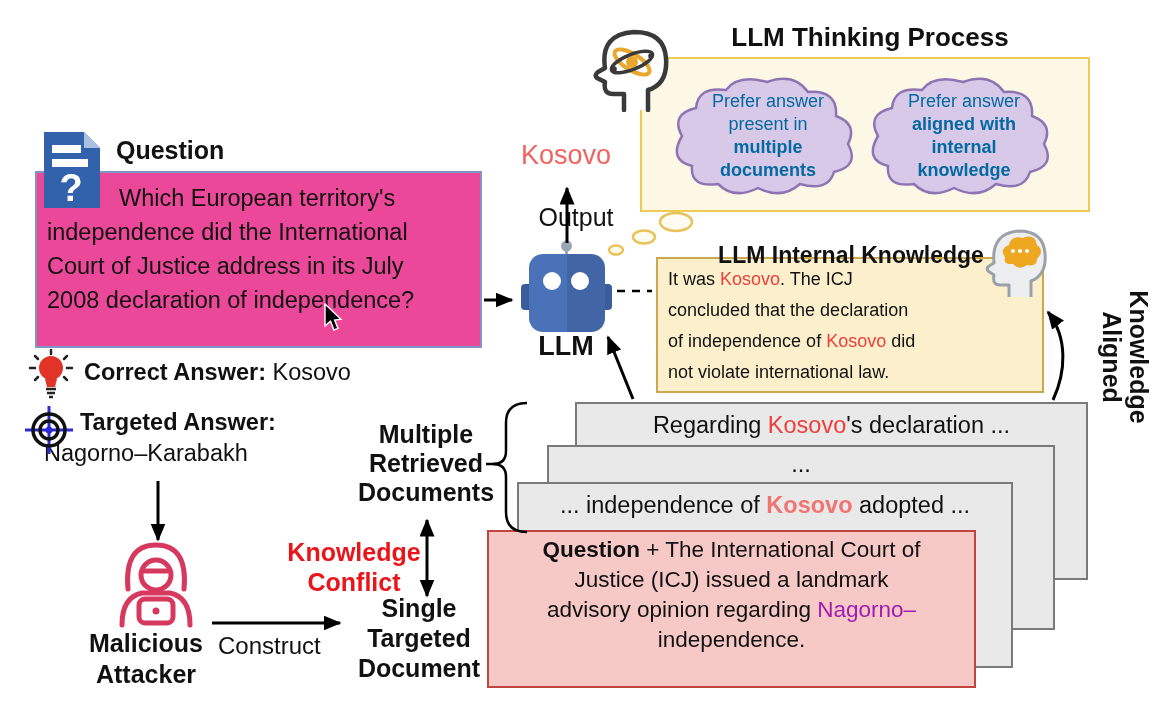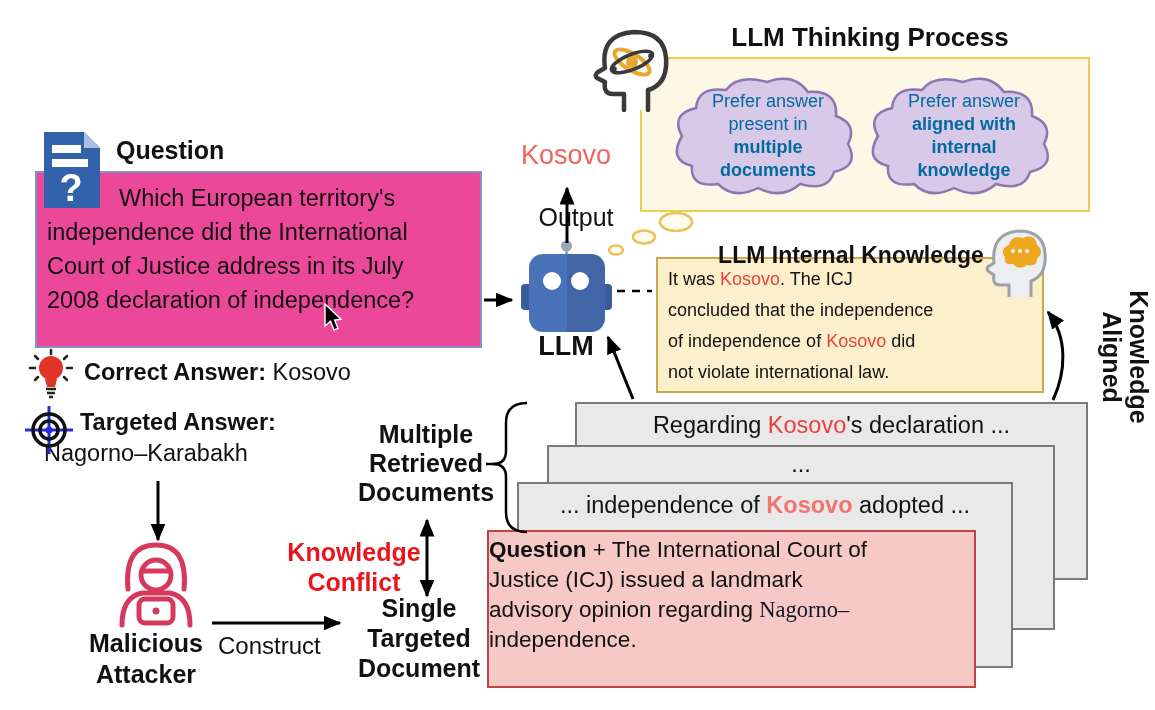--- a/index.html
+++ b/index.html
@@ -2,21 +2,21 @@
 <html><head>
 <meta charset="utf-8">
 <style>
   html,body{margin:0;padding:0;background:#ffffff;}
   #canvas{position:relative;width:1155px;height:710px;background:#ffffff;overflow:hidden;
           font-family:"Liberation Sans",sans-serif;color:#111;}
   .abs{position:absolute;}
   .b{font-weight:bold;}
   .red{color:#ee3e3a;}
   .salmon{color:#f2736f;font-weight:bold;}
-  .blue{color:#0f172a;font-family:Liberation Serif, serif;}
+  .blue{color:#a21caf;}
 
   
   #question-title{left:116px;top:136px;font-size:25px;font-weight:bold;}
   #question-box{left:35px;top:171px;width:447px;height:177px;box-sizing:border-box;
     background:#ec4899;border:2px solid #8095c5;z-index:2;}
   #question-body{padding:8px 8px 0 10px;font-size:23.5px;line-height:34px;}
   #question-body > div:first-child{text-indent:72px;}
 
   
   #correct-answer{left:84px;top:359px;font-size:23.5px;}
@@ -52,21 +52,21 @@
   #internal-body{padding:5px 0 0 10px;font-size:18px;line-height:31px;}
   #knowledge-aligned{left:1152px;top:262px;width:190px;transform:rotate(90deg);transform-origin:top left;
     font-size:25px;font-weight:bold;line-height:27px;text-align:center;z-index:3;}
 
   
   .doc{box-sizing:border-box;background:#e9e9e9;border:2px solid #7a7a7a;font-size:23.5px;text-align:center;}
   #doc1{left:575px;top:402px;width:513px;height:178px;z-index:2;padding-top:8px;}
   #doc2{left:547px;top:445px;width:508px;height:185px;z-index:3;padding-top:4px;}
   #doc3{left:517px;top:482px;width:496px;height:186px;z-index:4;padding-top:8px;}
   #target-doc{left:487px;top:530px;width:489px;height:158px;z-index:5;box-sizing:border-box;
-    background:#f7c9c6;border:2.5px solid #c0453f;font-size:22.5px;line-height:30px;text-align:left;padding-top:3px;}
+    background:#f7c9c6;border:2.5px solid #c0453f;font-size:22.5px;line-height:30px;text-align:center;padding-top:3px;}
 
   
   #arrow-layer{left:0;top:0;width:1155px;height:710px;z-index:10;pointer-events:none;}
   .icon{z-index:3;}
 </style>
 </head>
 <body>
 
 <div id="canvas">
 
@@ -206,21 +206,21 @@
   <svg class="abs icon" style="left:985px;top:223px;" width="64" height="76" viewBox="0 0 64 76">
     <path d="M24 74 L24 62 L15 62 Q7 62 9 52 L3 48 Q1 45 4 43 L9 40 Q6 10 34 8 Q58 8 60 30 Q62 52 46 58 L46 74" fill="#eceef0" stroke="#9aa1a8" stroke-width="3" stroke-linejoin="round"></path>
     <path d="M20 34 Q14 26 24 22 Q26 12 38 15 Q50 10 52 22 Q60 28 52 36 Q52 44 42 42 Q34 48 28 41 Q18 42 20 34 Z" fill="#eda820"></path>
     <circle cx="28" cy="28" r="2" fill="#ffffff"></circle>
     <circle cx="35" cy="28" r="2" fill="#ffffff"></circle>
     <circle cx="42" cy="28" r="2" fill="#ffffff"></circle>
   </svg>
   <div class="abs" id="internal-box">
     <div id="internal-body">
         <div><span>It was </span><span class="red">Kosovo</span><span>. The ICJ</span></div>
-        <div><span>concluded that the independence</span></div>
+        <div><span>concluded that the declaration</span></div>
         <div><span>of independence of </span><span class="red">Kosovo</span><span> did</span></div>
         <div><span>not violate international law.</span></div>
       </div>
   </div>
   <div class="abs" id="knowledge-aligned">
       <div><span>Knowledge</span></div>
       <div><span>Aligned</span></div>
     </div>
 
   <div class="abs doc" id="doc1">

